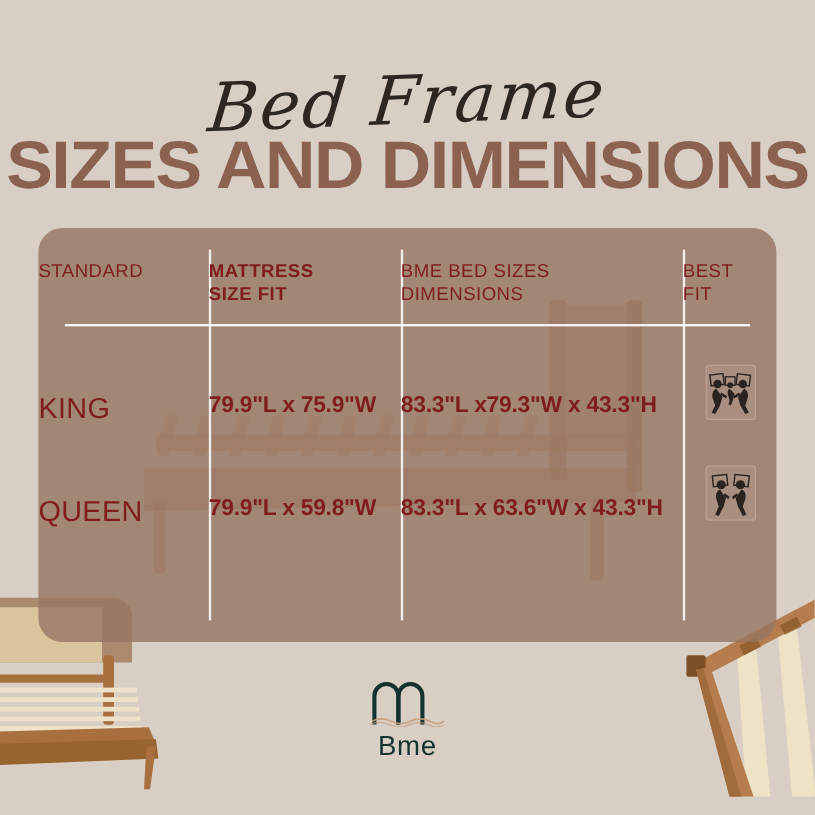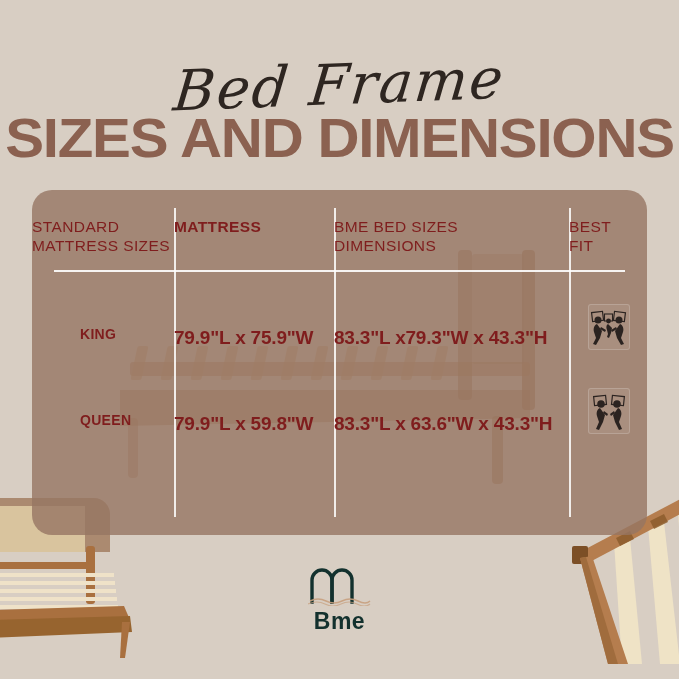--- a/index.html
+++ b/index.html
@@ -46,36 +46,36 @@
   }
   .vline{position:absolute;top:18px;bottom:18px;width:2px;background:rgba(255,255,255,0.85);}
   .hline{position:absolute;left:22px;right:22px;height:2px;background:rgba(255,255,255,0.9);}
 
   .cell{
     position:absolute;color:#7f1d1d;text-align:left;
     font-family:"Liberation Sans",sans-serif;
     line-height:1.22;
   }
   .hdr{font-size:15.5px;font-weight:400;letter-spacing:0.4px;}
-  .rowlabel{font-size:14px;font-weight:bold;letter-spacing:0.3px;margin-left:48px;}
+  .rowlabel{font-size:24px;font-weight:normal;letter-spacing:0.3px;}
   .dims{font-size:19px;font-weight:bold;letter-spacing:-0.2px;white-space:nowrap;}
 
   .fiticon{
     position:absolute;width:40px;height:44px;
     background:rgba(255,255,255,0.07);
     border:1px solid rgba(255,255,255,0.18);
     border-radius:3px;
   }
 
   
   .logo-wrap{position:absolute;left:0;right:0;top:566px;text-align:center;z-index:7;}
   .logo-mark{display:block;margin:0 auto;}
   .logo-text{
     font-family:"Liberation Sans",sans-serif;
-    font-weight:bold;font-size:23px;letter-spacing:0.5px;color:#13312e;
+    font-weight:normal;font-size:23px;letter-spacing:0.5px;color:#13312e;
     margin-top:2px;
   }
 </style>
 </head>
 <body>
 
 <div id="stage">
 
   <div class="script-title">Bed Frame</div>
   <div class="main-title">SIZES AND DIMENSIONS</div>
@@ -111,25 +111,25 @@
   <div class="panel">
 
     <div class="vline" style="left:142px;"></div>
     <div class="vline" style="left:302px;"></div>
     <div class="vline" style="left:537px;"></div>
 
     <div class="hline" style="top:80px;"></div>
 
     <div class="cell hdr" style="left:0px;top:28px;width:142px;">
       <div>STANDARD</div>
-      <div>MATTRESS SIZES</div>
     </div>
 
     <div class="cell hdr" style="left:142px;top:28px;width:160px;font-weight:bold;">
       <div>MATTRESS</div>
+      <div>SIZE FIT</div>
     </div>
 
     <div class="cell hdr" style="left:302px;top:28px;width:235px;">
       <div>BME BED SIZES</div>
       <div>DIMENSIONS</div>
     </div>
 
     <div class="cell hdr" style="left:537px;top:28px;width:58px;">
       <div>BEST</div>
       <div>FIT</div>

